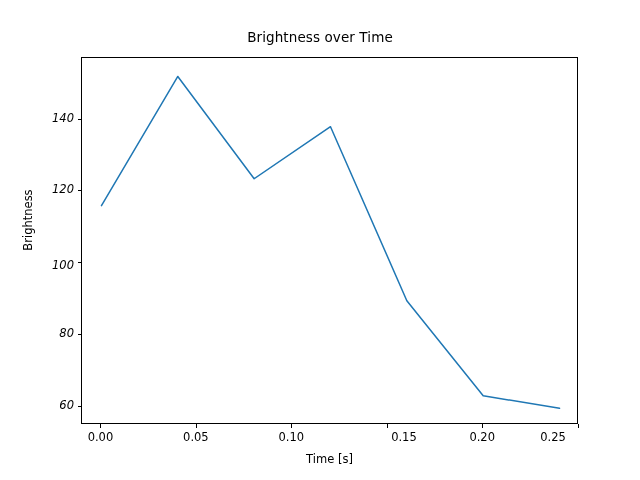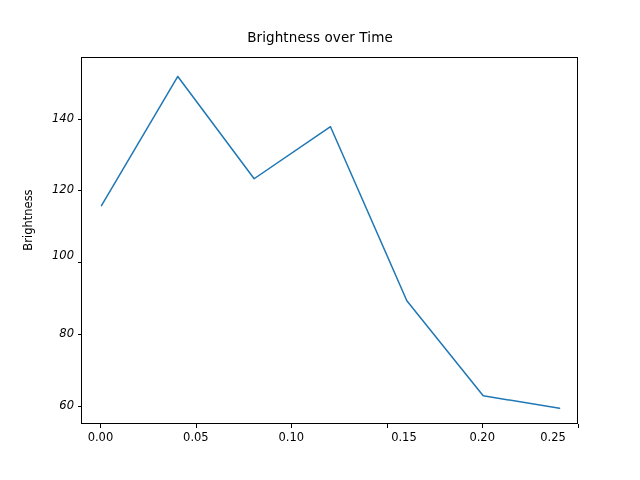--- a/index.html
+++ b/index.html
@@ -111,37 +111,38 @@
 
   <div id="plot-area">
     <svg id="plot-svg" viewBox="0 0 497 367" preserveAspectRatio="none">
       <polyline id="data-line" fill="none" stroke="#1f77b4" stroke-width="1.5" stroke-linejoin="round" stroke-linecap="round" points="19.47,147.63 95.81,18.48 172.16,120.72 248.50,68.70 324.84,242.69 401.19,337.76 477.53,350.32"></polyline>
     </svg>
   </div>
 
   <div id="x-ticks"></div>
   <div id="y-ticks"></div>
 
+  <div id="xlabel">Time [s]</div>
   <div id="ylabel">Brightness</div>
 
 <div class="tick-mark-x" style="left: 100.468px;"></div>
     <div class="tick-label-x" style="left: 100.468px;">0.00</div>
     <div class="tick-mark-x" style="left: 195.898px;"></div>
     <div class="tick-label-x" style="left: 195.898px;">0.05</div>
     <div class="tick-mark-x" style="left: 291.328px;"></div>
     <div class="tick-label-x" style="left: 291.328px;">0.10</div>
     <div class="tick-mark-x" style="left: 386.758px;"></div>
     <div class="tick-label-x" style="left: 386.758px; text-align: right;">0.15</div>
     <div class="tick-mark-x" style="left: 482.188px;"></div>
     <div class="tick-label-x" style="left: 482.188px;">0.20</div>
     <div class="tick-mark-x" style="left: 577.618px;"></div>
     <div class="tick-label-x" style="left: 553px;">0.25</div>
     <div class="tick-mark-y" style="top: 405.524px;"></div>
     <div class="tick-label-y" style="top: 405.524px; text-align: right;">60</div>
     <div class="tick-mark-y" style="top: 333.775px;"></div>
     <div class="tick-label-y" style="top: 333.775px;">80</div>
     <div class="tick-mark-y" style="top: 262.025px;"></div>
-    <div class="tick-label-y" style="top: 256px;">100</div>
+    <div class="tick-label-y" style="top: 266px;">100</div>
     <div class="tick-mark-y" style="top: 190.275px;"></div>
     <div class="tick-label-y" style="top: 190.275px;">120</div>
     <div class="tick-mark-y" style="top: 118.525px;"></div>
     <div class="tick-label-y" style="top: 118.525px;">140</div>
   </div>
 
 </body></html>

